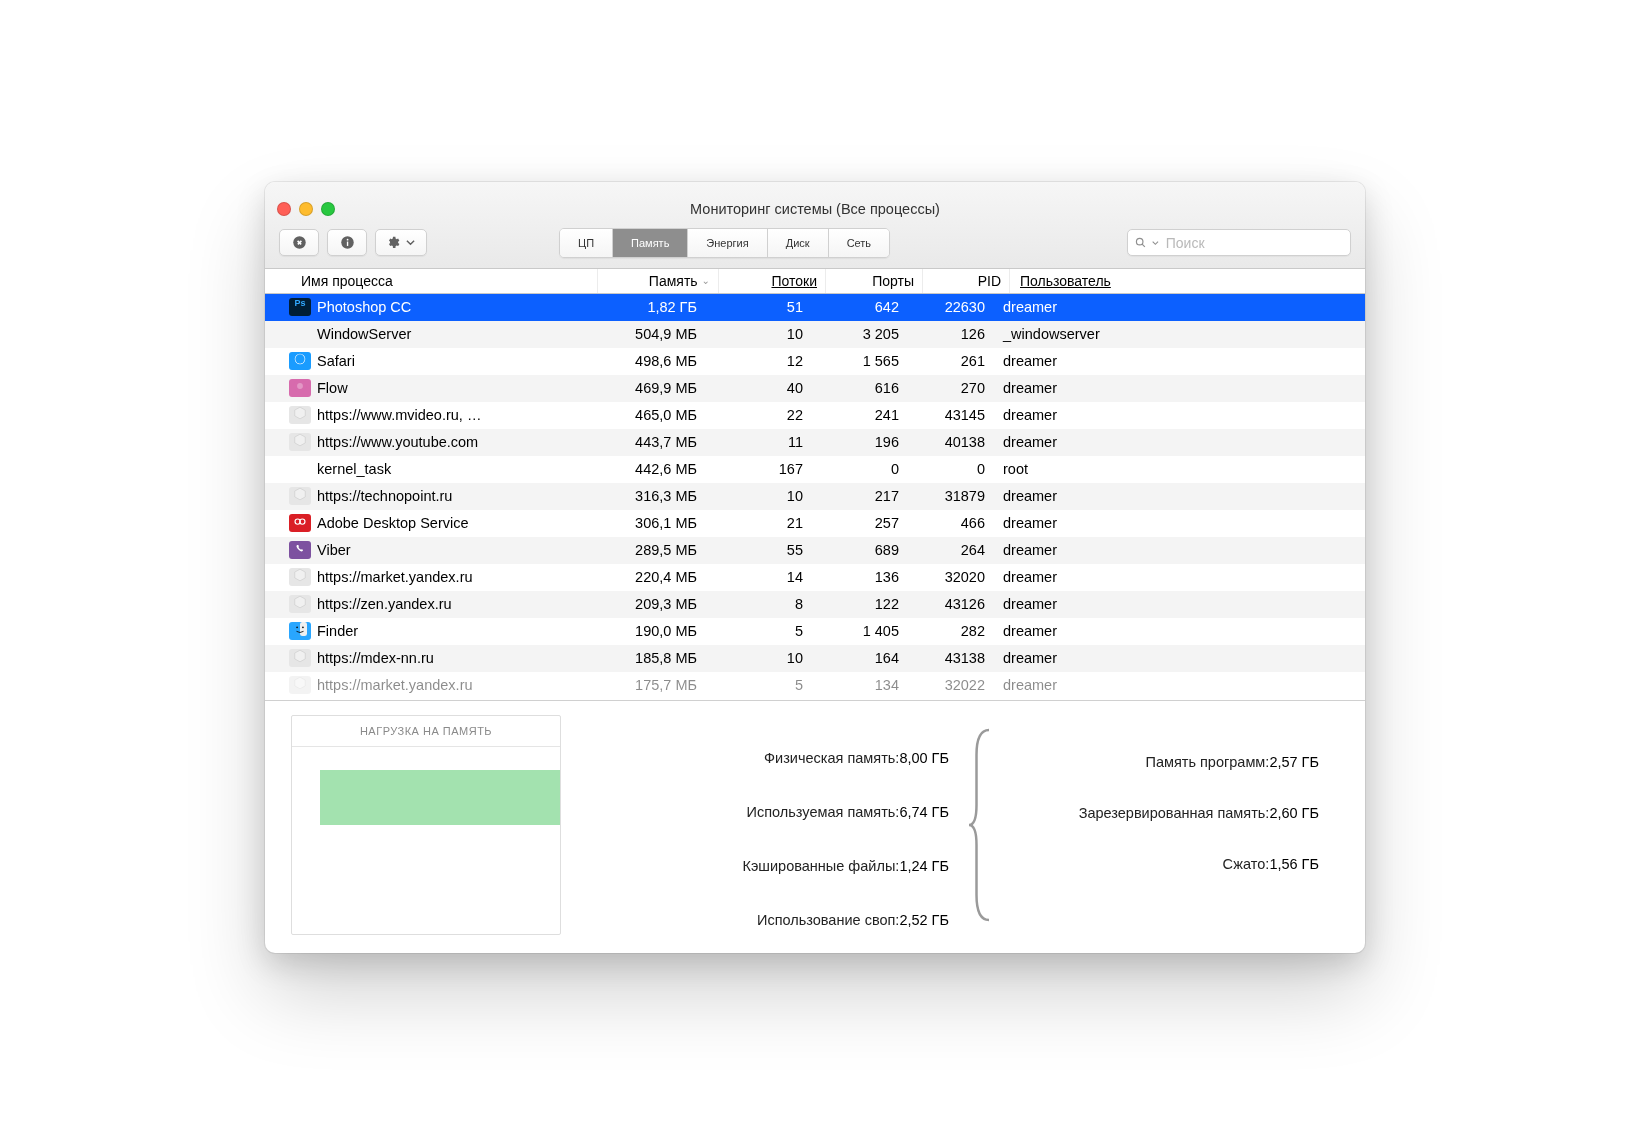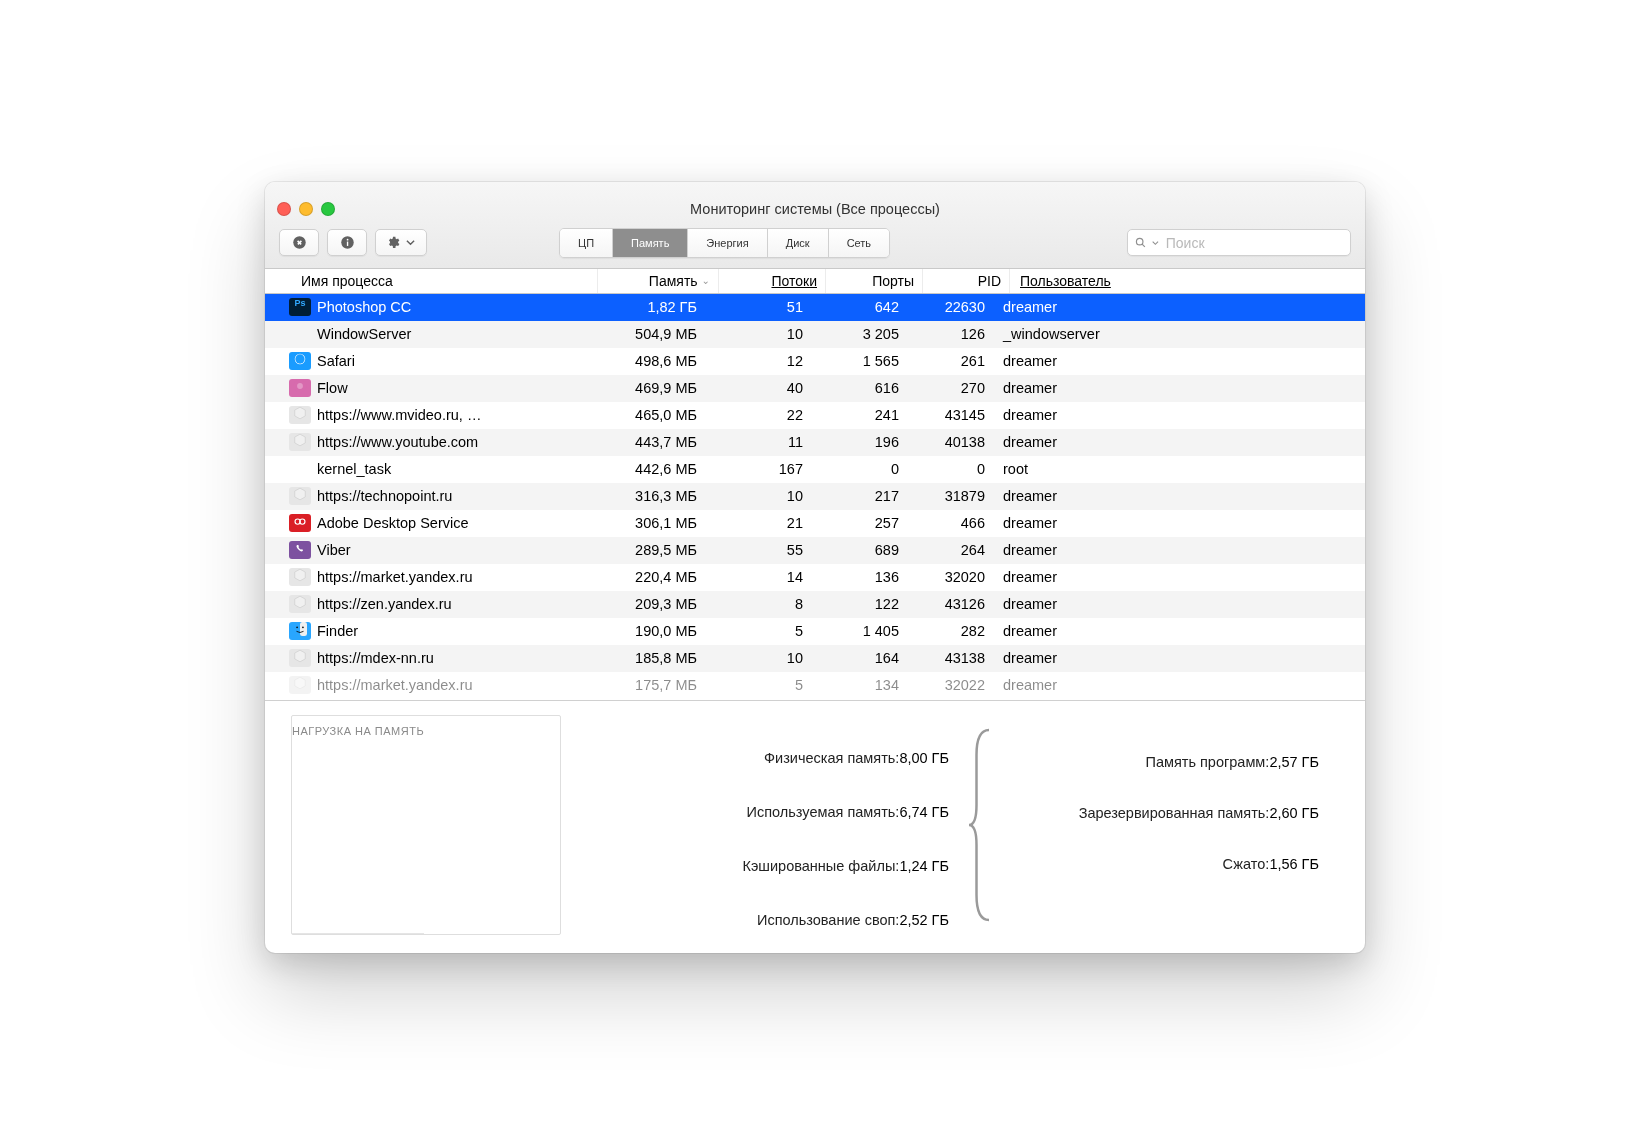--- a/index.html
+++ b/index.html
@@ -101,21 +101,21 @@
   .cell.mem{flex:0 0 104px;text-align:right;}
   .cell.thr{flex:0 0 90px;text-align:right;}
   .cell.ports{flex:0 0 80px;text-align:right;}
   .cell.pid{flex:0 0 70px;text-align:right;}
   .cell.user{flex:1;padding-left:10px;}
   .icon-box{width:22px;height:18px;border-radius:3px;flex-shrink:0;display:flex;justify-content:center;font-size:11px;color:#fff;}
   .row.partial{opacity:.45;}
 
   
   .footer{border-top:1px solid var(--footer-border);padding:14px 26px 18px 26px;display:flex;gap:0;align-items:stretch;}
-  .chart-panel{width:268px;display:flex;flex-direction:row;border:1px solid #dedede;border-radius:2px;}
+  .chart-panel{width:268px;display:flex;flex-direction:column;border:1px solid #dedede;border-radius:2px;}
   .chart-title{font-size:11px;letter-spacing:.5px;color:#8a8a8a;text-align:center;text-transform:uppercase;padding:9px 0;border-bottom:1px solid #e5e5e5;font-weight:500;}
   .chart-body{height:78px;position:relative;overflow:hidden;}
   .fill{position:absolute;left:28px;right:0;bottom:0;top:23px;background:var(--chart-green);}
   .stats{flex:0 0 370px;padding:2px 14px 2px 18px;font-size:14.5px;}
   .stats-row{display:flex;justify-content:flex-end;padding:5px 0;margin-top:28px;}
   .stats-row .label{color:#222;}
   .stats-row .val{color:#000000;}
   .stats2{flex:1;padding:8px 20px 2px 26px;font-size:14.5px;border-left:none;position:relative;}
   .brace{position:absolute;left:6px;top:10px;bottom:10px;width:10px;}
   .brace svg{height:100%;}

